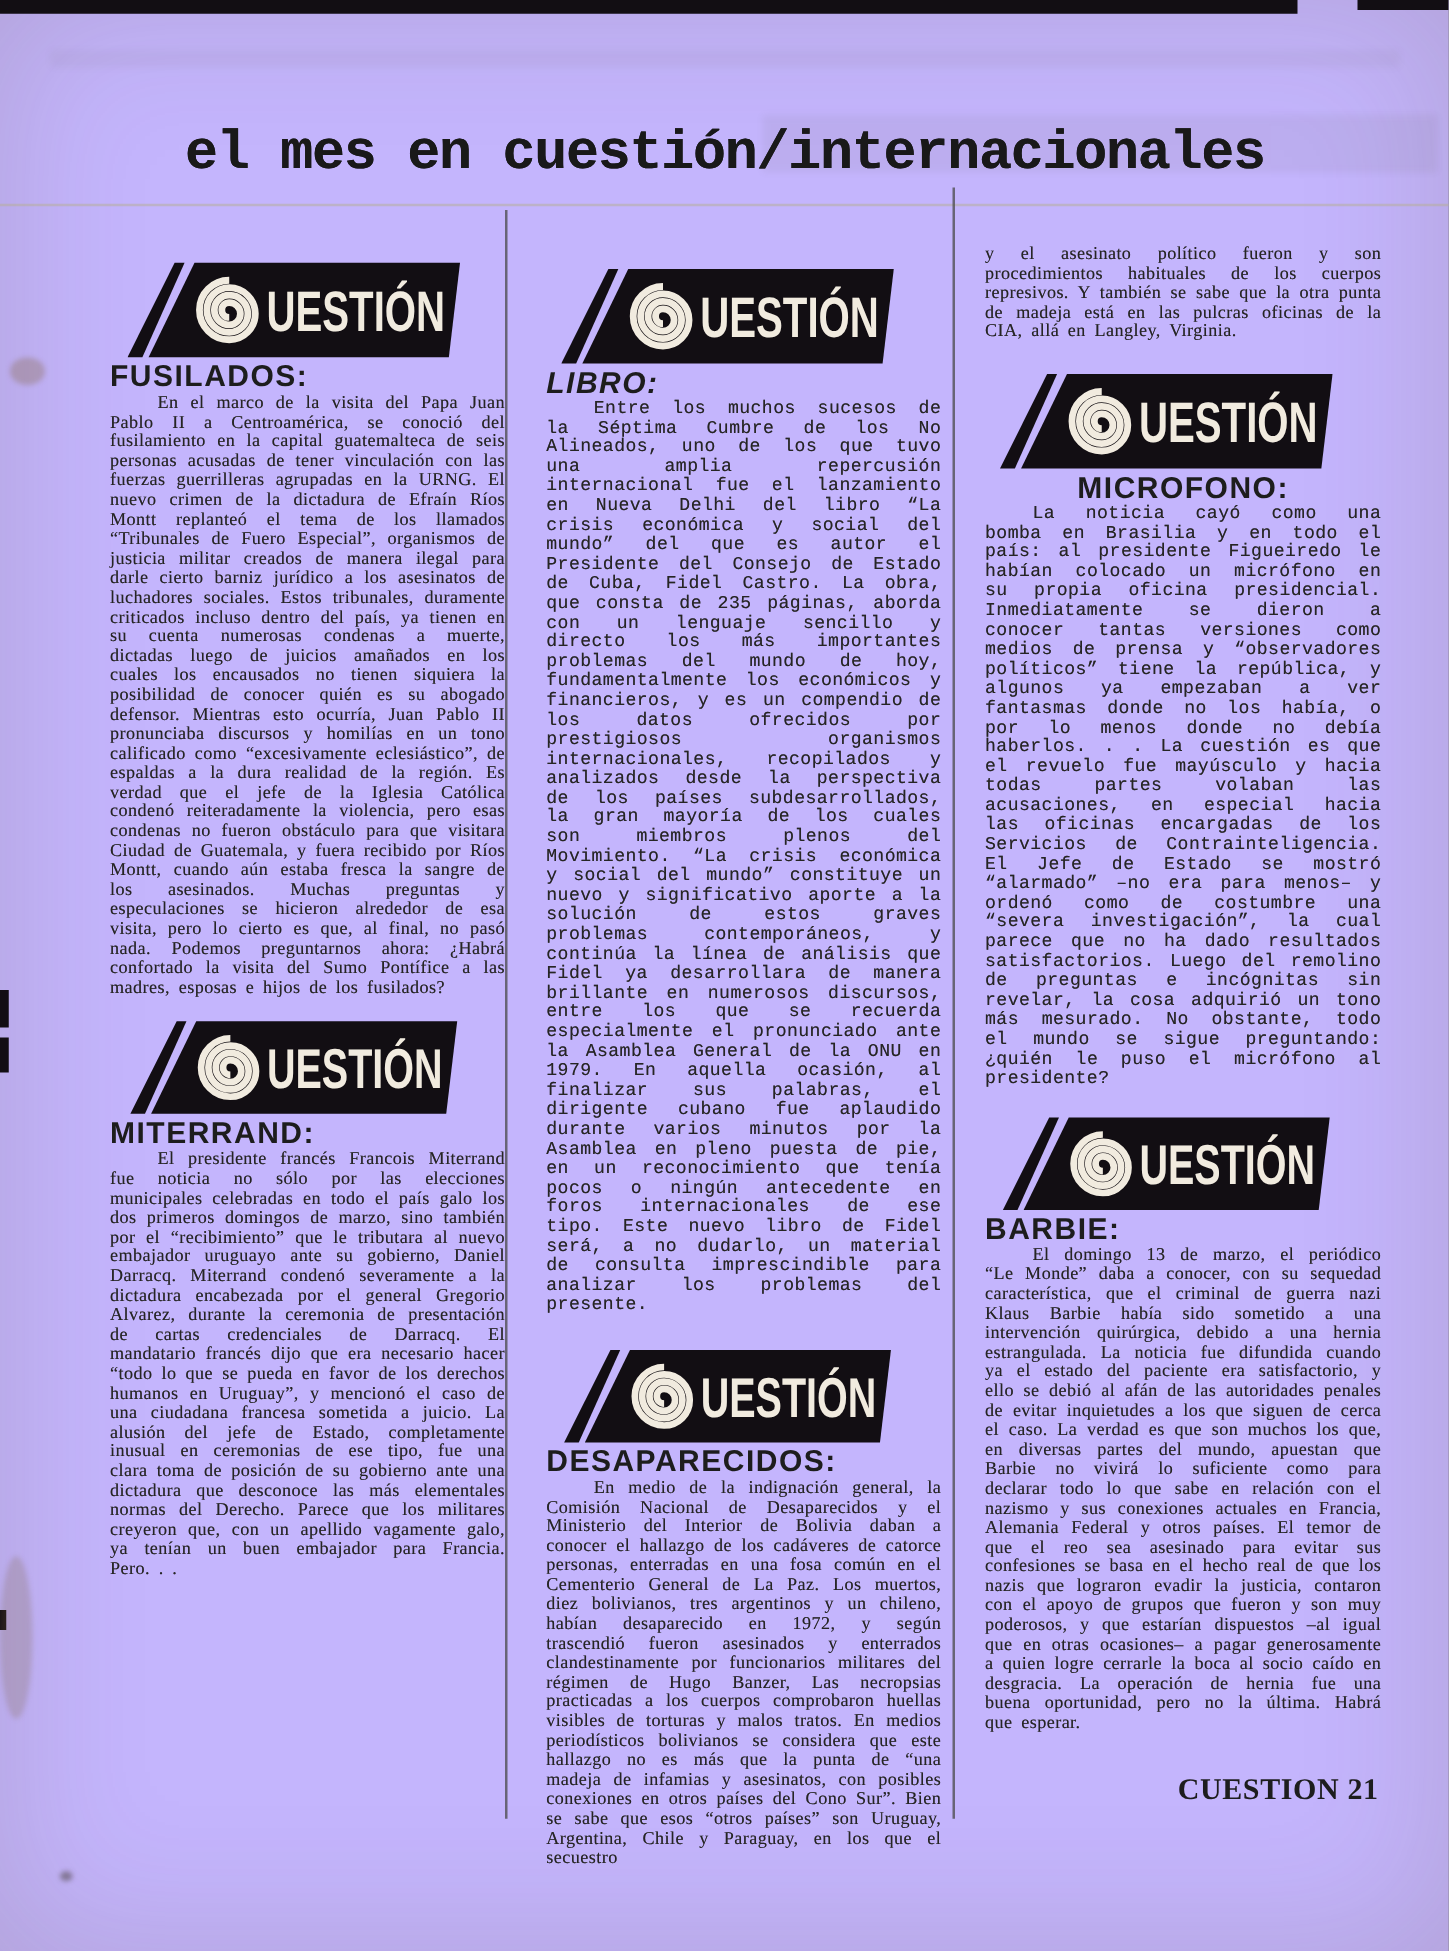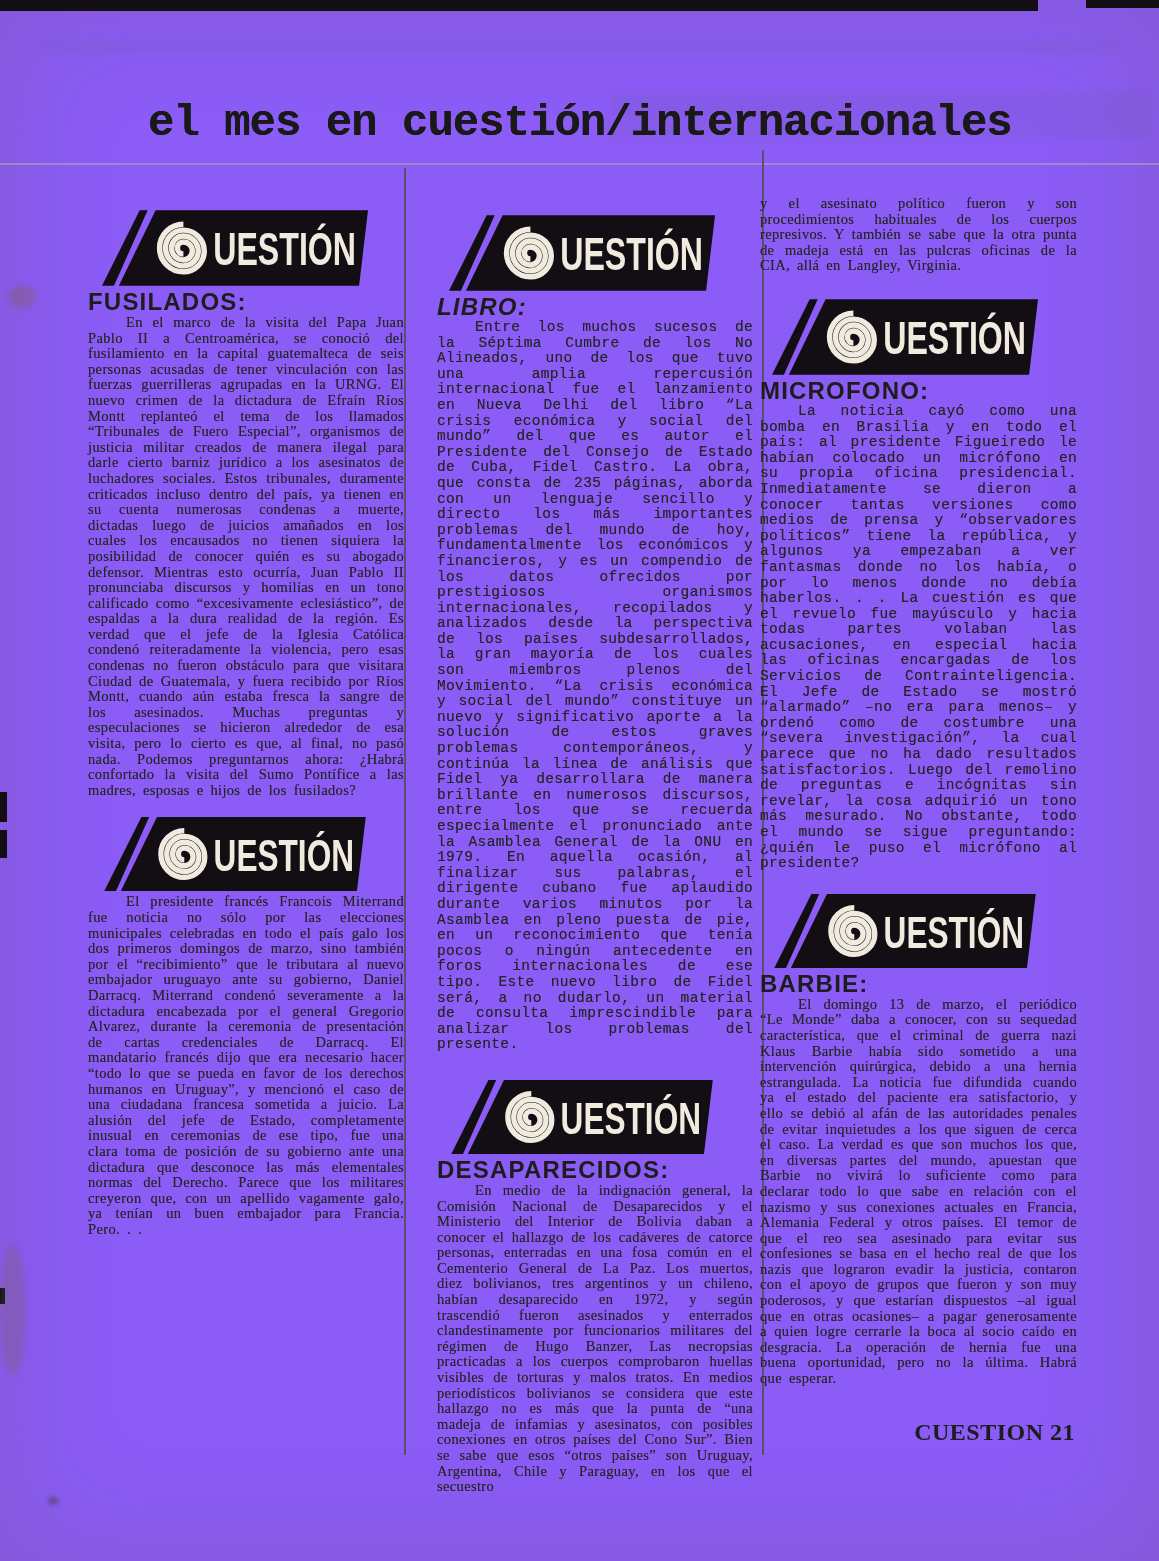--- a/index.html
+++ b/index.html
@@ -1,19 +1,19 @@
 <!DOCTYPE html>
 <html><head>
 <meta charset="utf-8">
 <style>
   html,body{margin:0;padding:0;background:#888;}
   #page{
     position:relative;
     width:1159px;height:1561px;
-    background:#8b5cf6;
+    background:#c4b5fd;
     overflow:hidden;
     font-family:"Liberation Serif", serif;
     box-shadow:inset 0 0 120px rgba(90,70,40,.18);
   }
   
   .scan-bar{position:absolute;background:#120e13;}
   .ghost{position:absolute;background:#5a5248;filter:blur(3px);}
   .stain{position:absolute;border-radius:50%;filter:blur(2px);}
   .hairline{position:absolute;left:0;width:1159px;height:2px;background:#b7ae9c;opacity:.55;}
 
@@ -25,21 +25,21 @@
     text-shadow:0 0 .5px #191919;
   }
 
   .vdiv{position:absolute;width:2px;background:#4a4a48;opacity:.75;}
   #vdiv1{left:404px;top:168px;height:1287px;}
   #vdiv2{left:762px;top:150px;height:1305px;}
 
   .col{position:absolute;}
   #col-left  {left:88px; top:200px;width:316px;}
   #col-center{left:437px;top:205px;width:316px;}
-  #col-right {left:760px;top:196px;width:317px;}
+  #col-right {left:788px;top:196px;width:317px;}
 
   .logo{display:block;margin:0;}
   .logo svg{display:block;}
 
   h2.art{
     font-family:"Liberation Sans", sans-serif;
     font-weight:bold;font-size:24px;line-height:26px;
     letter-spacing:1.2px;color:#1d1d1d;margin:0;
   }
   p.body{
@@ -59,21 +59,21 @@
   .m-p2-l{margin-top:10px;}
 
   .m-logo1-c{margin:7px 0 0 12px;}
   .m-h1-c{margin-top:16px;font-style:italic;}
   .m-p1-c{margin-top:8px;font-family:Liberation Mono, monospace;}
   .m-logo2-c{margin:24px 0 0 12px;}
   .m-h2-c{margin-top:16px;}
   .m-p2-c{margin-top:9px;}
 
   .m-logo1-r{margin:22px 0 0 12px;}
-  .m-h1-r{margin-top:15px;}
+  .m-h1-r{margin-top:15px;text-align:center;}
   .m-p1-r{margin-top:8px;font-family:Liberation Mono, monospace;}
   .m-logo2-r{margin:19px 0 0 12px;}
   .m-h2-r{margin-top:15px;}
   .m-p2-r{margin-top:9px;}
 
   .page-number{
     margin-top:32px;
     font-family:"Liberation Serif", serif;
     font-weight:bold;font-size:24px;color:#1d1d1d;
     text-align:right;padding-right:2px;letter-spacing:.5px;
@@ -115,20 +115,21 @@
     <h2 class="art m-h1-l">FUSILADOS:</h2>
     <p class="body m-p1-l">En el marco de la visita del Papa Juan Pablo II a Centroamérica, se conoció del fusilamiento en la capital guatemalteca de seis personas acusadas de tener vinculación con las fuerzas guerrilleras agrupadas en la URNG. El nuevo crimen de la dictadura de Efraín Ríos Montt replanteó el tema de los llamados “Tribunales de Fuero Especial”, organismos de justicia militar creados de manera ilegal para darle cierto barniz jurídico a los asesinatos de luchadores sociales. Estos tribunales, duramente criticados incluso dentro del país, ya tienen en su cuenta numerosas condenas a muerte, dictadas luego de juicios amañados en los cuales los encausados no tienen siquiera la posibilidad de conocer quién es su abogado defensor. Mientras esto ocurría, Juan Pablo II pronunciaba discursos y homilías en un tono calificado como “excesivamente eclesiástico”, de espaldas a la dura realidad de la región. Es verdad que el jefe de la Iglesia Católica condenó reiteradamente la violencia, pero esas condenas no fueron obstáculo para que visitara Ciudad de Guatemala, y fuera recibido por Ríos Montt, cuando aún estaba fresca la sangre de los asesinados. Muchas preguntas y especulaciones se hicieron alrededor de esa visita, pero lo cierto es que, al final, no pasó nada. Podemos preguntarnos ahora: ¿Habrá confortado la visita del Sumo Pontífice a las madres, esposas e hijos de los fusilados?</p>
     <span class="logo m-logo2-l">
       <svg width="268" height="80" viewBox="0 0 270 82">
         <polygon points="38,3 46,3 12,79 0,79" fill="#120e13"></polygon>
         <polygon points="54,3 268,3 259,79 17,79" fill="#120e13"></polygon>
         <path d="M 82 17 A 24 24 0 0 0 82 65 A 21 21 0 0 0 82 23 A 18 18 0 0 0 82 59 A 15 15 0 0 0 82 29 A 12 12 0 0 0 82 53 A 9 9 0 0 0 82 35 A 6 6 0 0 0 82 47" fill="none" stroke="#f1ebdf" stroke-width="5.5"></path>
         <text x="112" y="58" font-family="Liberation Sans, sans-serif" font-weight="bold" font-size="46" fill="#f1ebdf" textLength="144" lengthAdjust="spacingAndGlyphs">UESTIÓN</text>
       </svg>
     </span>
+    <h2 class="art m-h2-l">MITERRAND:</h2>
     <p class="body m-p2-l">El presidente francés Francois Miterrand fue noticia no sólo por las elecciones municipales celebradas en todo el país galo los dos primeros domingos de marzo, sino también por el “recibimiento” que le tributara al nuevo embajador uruguayo ante su gobierno, Daniel Darracq. Miterrand condenó severamente a la dictadura encabezada por el general Gregorio Alvarez, durante la ceremonia de presentación de cartas credenciales de Darracq. El mandatario francés dijo que era necesario hacer “todo lo que se pueda en favor de los derechos humanos en Uruguay”, y mencionó el caso de una ciudadana francesa sometida a juicio. La alusión del jefe de Estado, completamente inusual en ceremonias de ese tipo, fue una clara toma de posición de su gobierno ante una dictadura que desconoce las más elementales normas del Derecho. Parece que los militares creyeron que, con un apellido vagamente galo, ya tenían un buen embajador para Francia. Pero. . .</p>
   </div>
 
   <div class="col" id="col-center">
     <span class="logo m-logo1-c">
       <svg width="268" height="82" viewBox="0 0 270 82">
         <polygon points="38,3 46,3 12,79 0,79" fill="#120e13"></polygon>
         <polygon points="54,3 268,3 259,79 17,79" fill="#120e13"></polygon>
         <path d="M 82 17 A 24 24 0 0 0 82 65 A 21 21 0 0 0 82 23 A 18 18 0 0 0 82 59 A 15 15 0 0 0 82 29 A 12 12 0 0 0 82 53 A 9 9 0 0 0 82 35 A 6 6 0 0 0 82 47" fill="none" stroke="#f1ebdf" stroke-width="5.5"></path>
         <text x="112" y="58" font-family="Liberation Sans, sans-serif" font-weight="bold" font-size="46" fill="#f1ebdf" textLength="144" lengthAdjust="spacingAndGlyphs">UESTIÓN</text>

